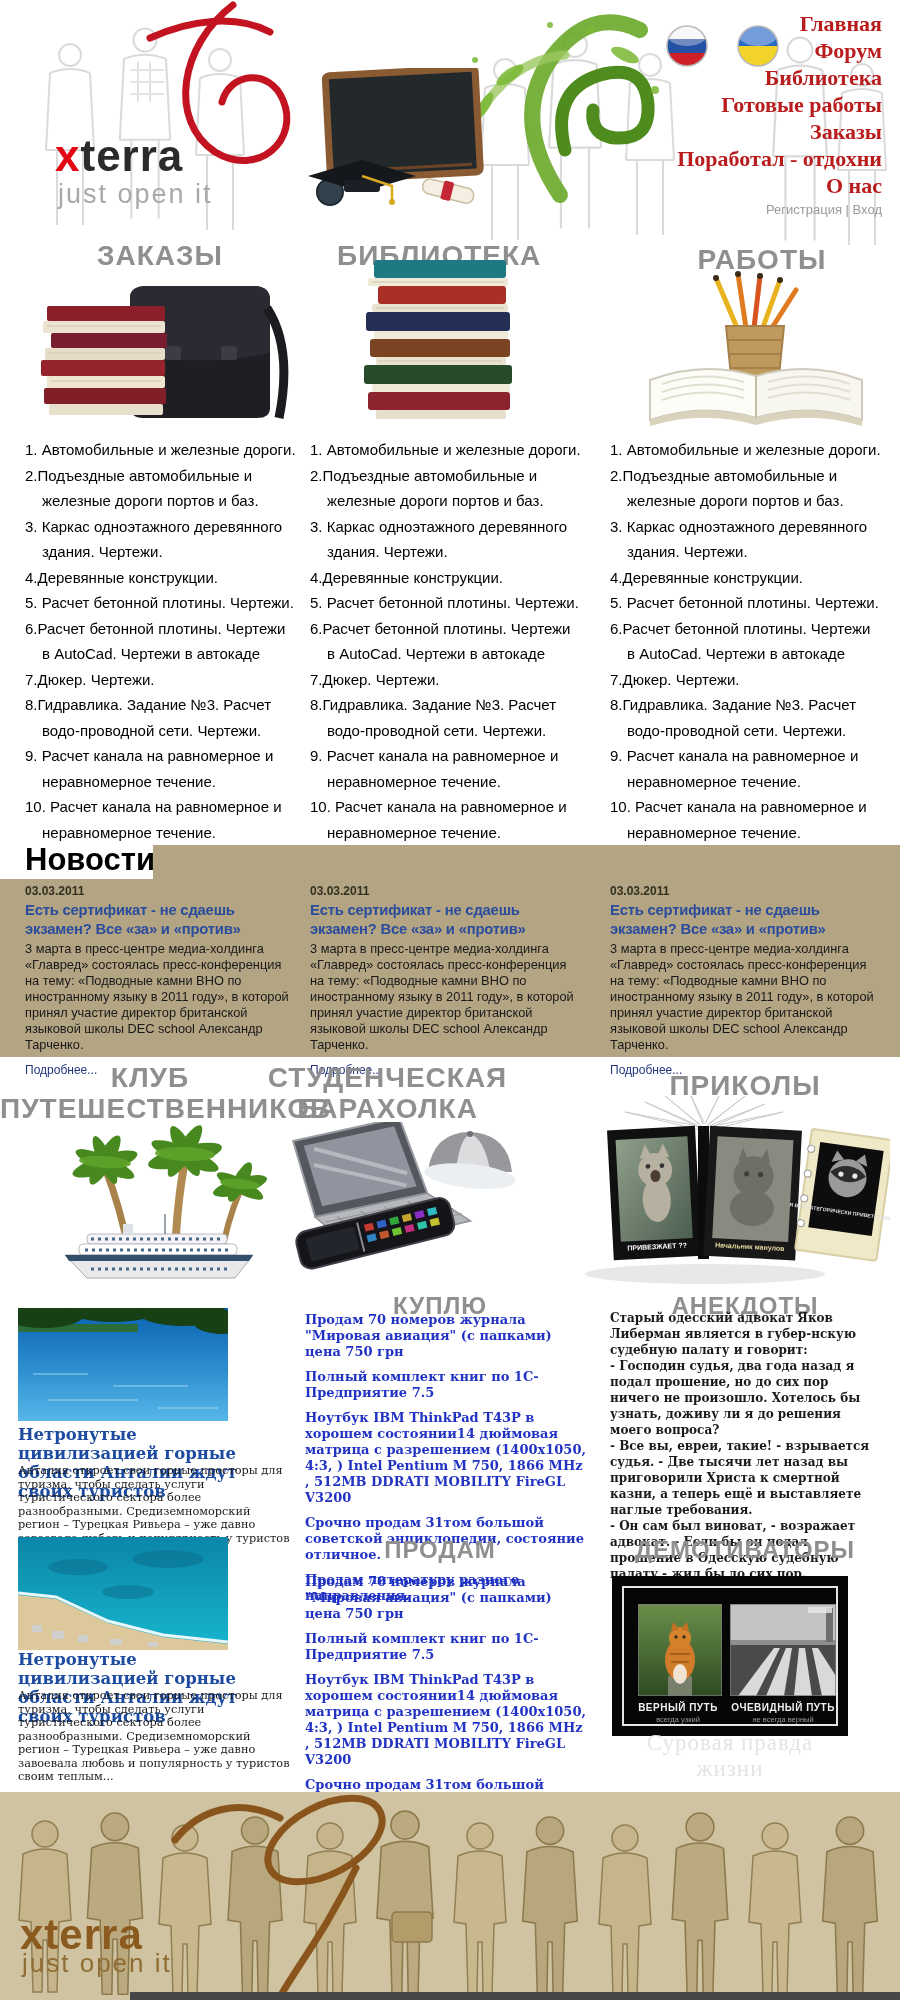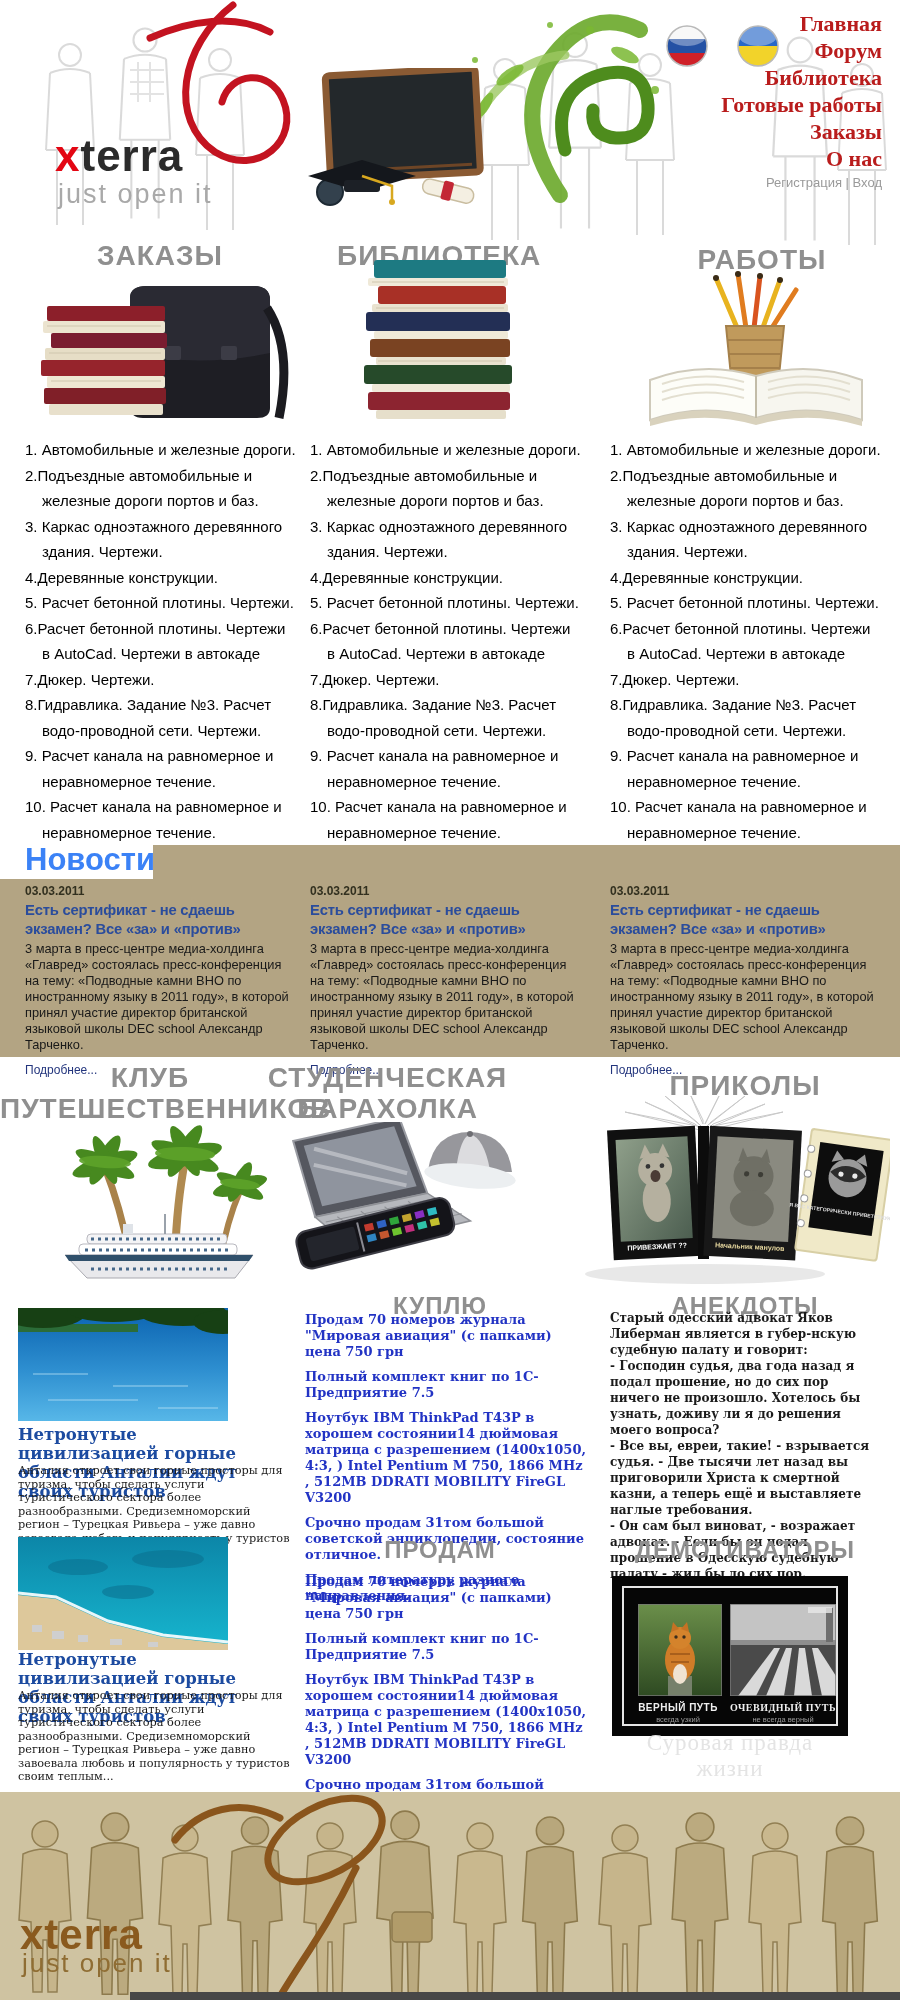--- a/index.html
+++ b/index.html
@@ -12,21 +12,21 @@
          font-size:24px;line-height:27px;cursor:pointer;}
   .nav-item{font-family:"Liberation Serif",serif;font-weight:bold;font-size:22px;
             line-height:27px;color:#b91c1c;text-align:right;cursor:pointer;}
   .auth{font-size:13px;color:#9a9a9a;text-align:right;cursor:pointer;}
   .logo{font-size:44px;font-weight:bold;letter-spacing:1px;line-height:44px;cursor:pointer;}
   .logo-x{color:#e30613}.logo-rest{color:#2b2b2b}
   .tagline{font-size:27px;color:#a9a9a9;letter-spacing:2px;line-height:28px;}
   .list{font-size:15px;line-height:25.5px;color:#000000;}
   .list .li{padding-left:17px;text-indent:-17px;}
   .news-band{background:#b3a483;}
-  .news-h{font-size:31px;line-height:34px;font-weight:bold;color:#3b82f6;}
+  .news-h{font-size:31px;line-height:34px;font-weight:bold;color:#000000;}
   .news-date{font-size:12px;font-weight:bold;color:#32301f;}
   .news-title{font-size:14.8px;line-height:19px;font-weight:bold;color:#2a4c9c;
               margin:3px 0 2px;cursor:pointer;letter-spacing:-0.2px;}
   .news-body{font-size:12.8px;line-height:16px;color:#191919;}
   .news-more{font-size:12px;color:#23357d;margin-top:10px;cursor:pointer;}
   .clist{font-family:"DejaVu Serif",serif;font-weight:bold;font-size:13px;
          line-height:16px;color:#2233c4;}
   .clist .ci{margin-bottom:9px;cursor:pointer;}
   .anec{font-family:"DejaVu Serif",serif;font-weight:bold;font-size:12px;
         line-height:16px;color:#1a1a1a;white-space:pre-line;}
@@ -142,20 +142,21 @@
     </g>
     <circle cx="22" cy="22" r="20" fill="none" stroke="#b9b9b9" stroke-width="1.5"></circle>
   </svg>
 
   <div class="abs" style="left:560px;top:10px;width:322px;">
     <div class="nav-item">Главная</div>
     <div class="nav-item">Форум</div>
     <div class="nav-item">Библиотека</div>
     <div class="nav-item">Готовые работы</div>
     <div class="nav-item">Заказы</div>
+    <div class="nav-item">Поработал - отдохни</div>
     <div class="nav-item">О нас</div>
     <div class="auth" style="margin-top:3px;">Регистрация | Вход</div>
   </div>
 
   <div class="abs sec-h" style="left:60px;top:240px;width:200px;">ЗАКАЗЫ</div>
   <div class="abs sec-h" style="left:337px;top:240px;width:200px;">БИБЛИОТЕКА</div>
   <div class="abs sec-h" style="left:662px;top:244px;width:200px;">РАБОТЫ</div>
 
   <svg class="abs" style="left:35px;top:268px;cursor:pointer;" width="255" height="165">
     <g>
@@ -560,21 +561,21 @@
         <polygon points="8,92 26,92 50,44 44,44"></polygon>
         <polygon points="36,92 54,92 62,44 56,44"></polygon>
         <polygon points="64,92 82,92 75,44 69,44"></polygon>
         <polygon points="92,92 106,92 106,72 88,44 82,44"></polygon>
       </g>
       <rect x="78" y="3" width="24" height="6" fill="#e8e8e8" opacity="0.8"></rect>
       <rect x="0" y="0" width="106" height="92" fill="none" stroke="#777777" stroke-width="1.5"></rect>
     </svg>
     <div class="abs dem-cap" style="left:14px;top:126px;width:104px;">ВЕРНЫЙ ПУТЬ</div>
     <div class="abs dem-sub" style="left:14px;top:139px;width:104px;">всегда узкий</div>
-    <div class="abs dem-cap" style="left:116px;top:126px;width:110px;font-family:Liberation Serif, serif;">ОЧЕВИДНЫЙ ПУТЬ</div>
+    <div class="abs dem-cap" style="left:116px;top:126px;width:110px;">ОЧЕВИДНЫЙ ПУТЬ</div>
     <div class="abs dem-sub" style="left:116px;top:139px;width:110px;">не всегда верный</div>
     <div class="abs dem-bottom" style="left:0;top:154px;width:236px;">Суровая правда жизни</div>
   </div>
 
   <div class="abs tr-title" style="left:18px;top:1650px;width:252px;">Нетронутые цивилизацией горные области Анталии ждут своих туристов</div>
   <div class="abs tr-body" style="left:18px;top:1689px;width:276px;">Анталия откроет свои горные просторы для туризма, чтобы сделать услуги туристического сектора более разнообразными. Средиземноморский регион – Турецкая Ривьера – уже давно завоевала любовь и популярность у туристов своим теплым...</div>
 
   <div class="abs footer-bg" style="left:0;top:1792px;width:900px;height:208px;"></div>
   <svg class="abs" style="left:0;top:1792px;" width="900" height="208">
     <defs>

